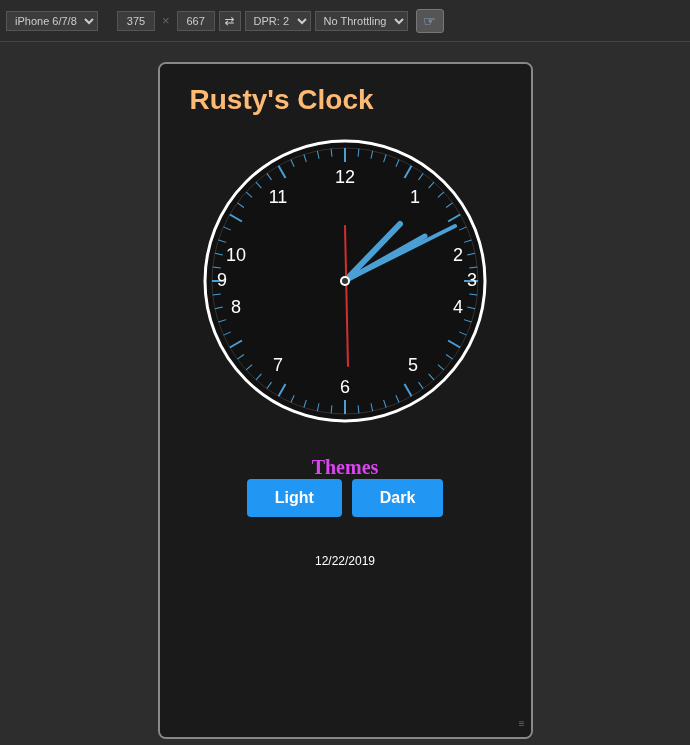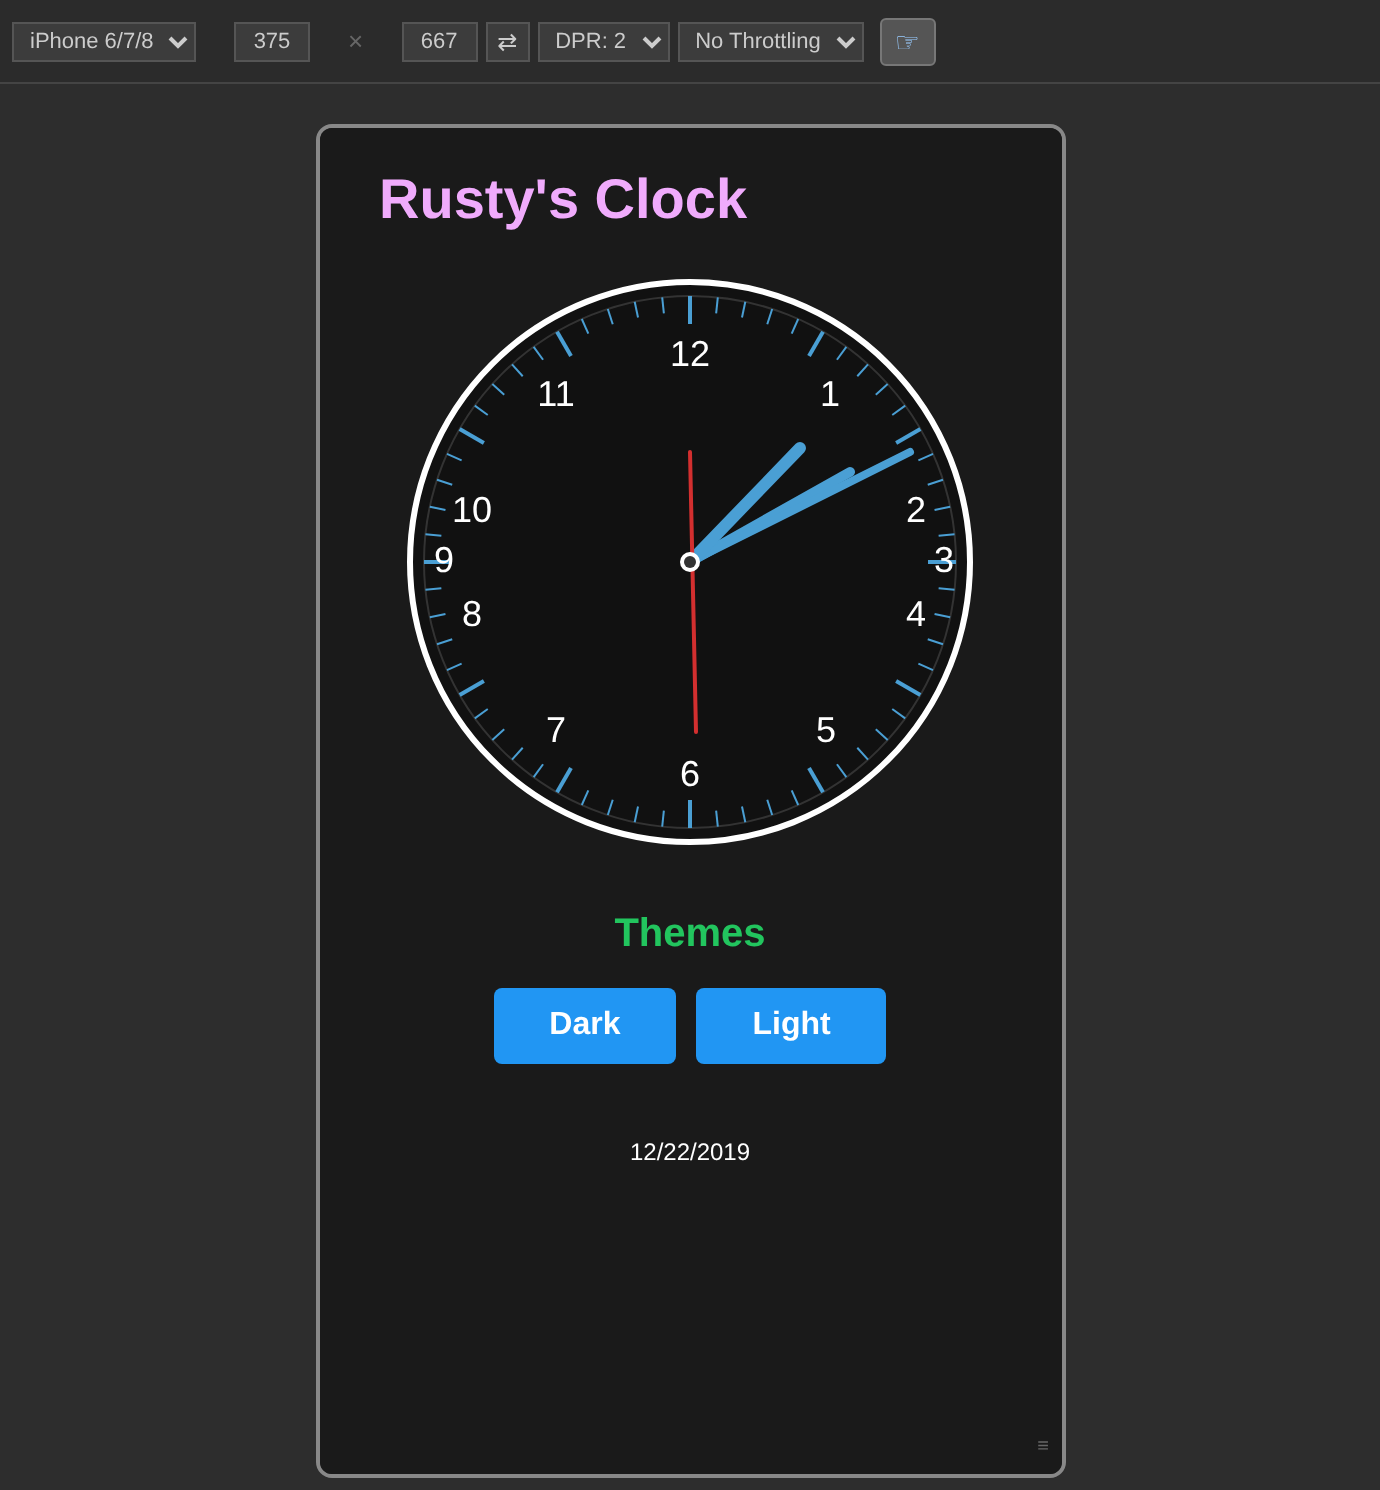--- a/index.html
+++ b/index.html
@@ -31,21 +31,21 @@
       outline: none;
     }
     .toolbar-sep {
       color: #666;
       font-size: 13px;
       padding: 0 1px;
     }
     .toolbar-dim {
       display: flex;
       align-items: center;
-      gap: 18px;
+      gap: 6px;
       padding-left: 15px;
     }
     .toolbar-dim input {
       width: 38px;
       text-align: center;
     }
     .toolbar-icon-btn {
       background: #3c3c3c;
       border: 1px solid #555;
       color: #ccc;
@@ -100,21 +100,21 @@
       background: #1a1a1a;
       width: 100%;
       flex: 1;
       display: flex;
       flex-direction: column;
       align-items: center;
       padding: 20px 10px;
     }
 
     .app-title {
-      color: #f0abfc;
+      color: #fdba74;
       font-size: 28px;
       font-weight: bold;
       margin-bottom: 20px;
       align-self: flex-start;
       padding-left: 20px;
     }
 
     
     .clock-container {
       position: relative;
@@ -123,24 +123,24 @@
       margin-bottom: 30px;
     }
 
     .clock-svg {
       width: 100%;
       height: 100%;
     }
 
     
     .themes-label {
-      color: #22c55e;
+      color: #d946ef;
       font-size: 20px;
       font-weight: bold;
-      margin-bottom: 15px;
+      font-family: Liberation Serif, serif;
     }
 
     .theme-buttons {
       display: flex;
       gap: 10px;
       margin-bottom: 20px;
     }
 
     .theme-btn {
       background: #2196F3;
@@ -294,22 +294,22 @@
           <line x1="145" y1="90" x2="148" y2="230" stroke="#d32f2f" stroke-width="2" stroke-linecap="round"></line>
 
           <circle cx="145" cy="145" r="5" fill="white"></circle>
           <circle cx="145" cy="145" r="3" fill="#333"></circle>
         </svg>
       </div>
 
       <div class="themes-label">Themes</div>
 
       <div class="theme-buttons">
+        <button class="theme-btn">Light</button>
         <button class="theme-btn">Dark</button>
-        <button class="theme-btn">Light</button>
       </div>
 
       <div class="date-display">12/22/2019</div>
 
     </div>
 
     <div class="scroll-hint">≡</div>
   </div>
 </div>
 

